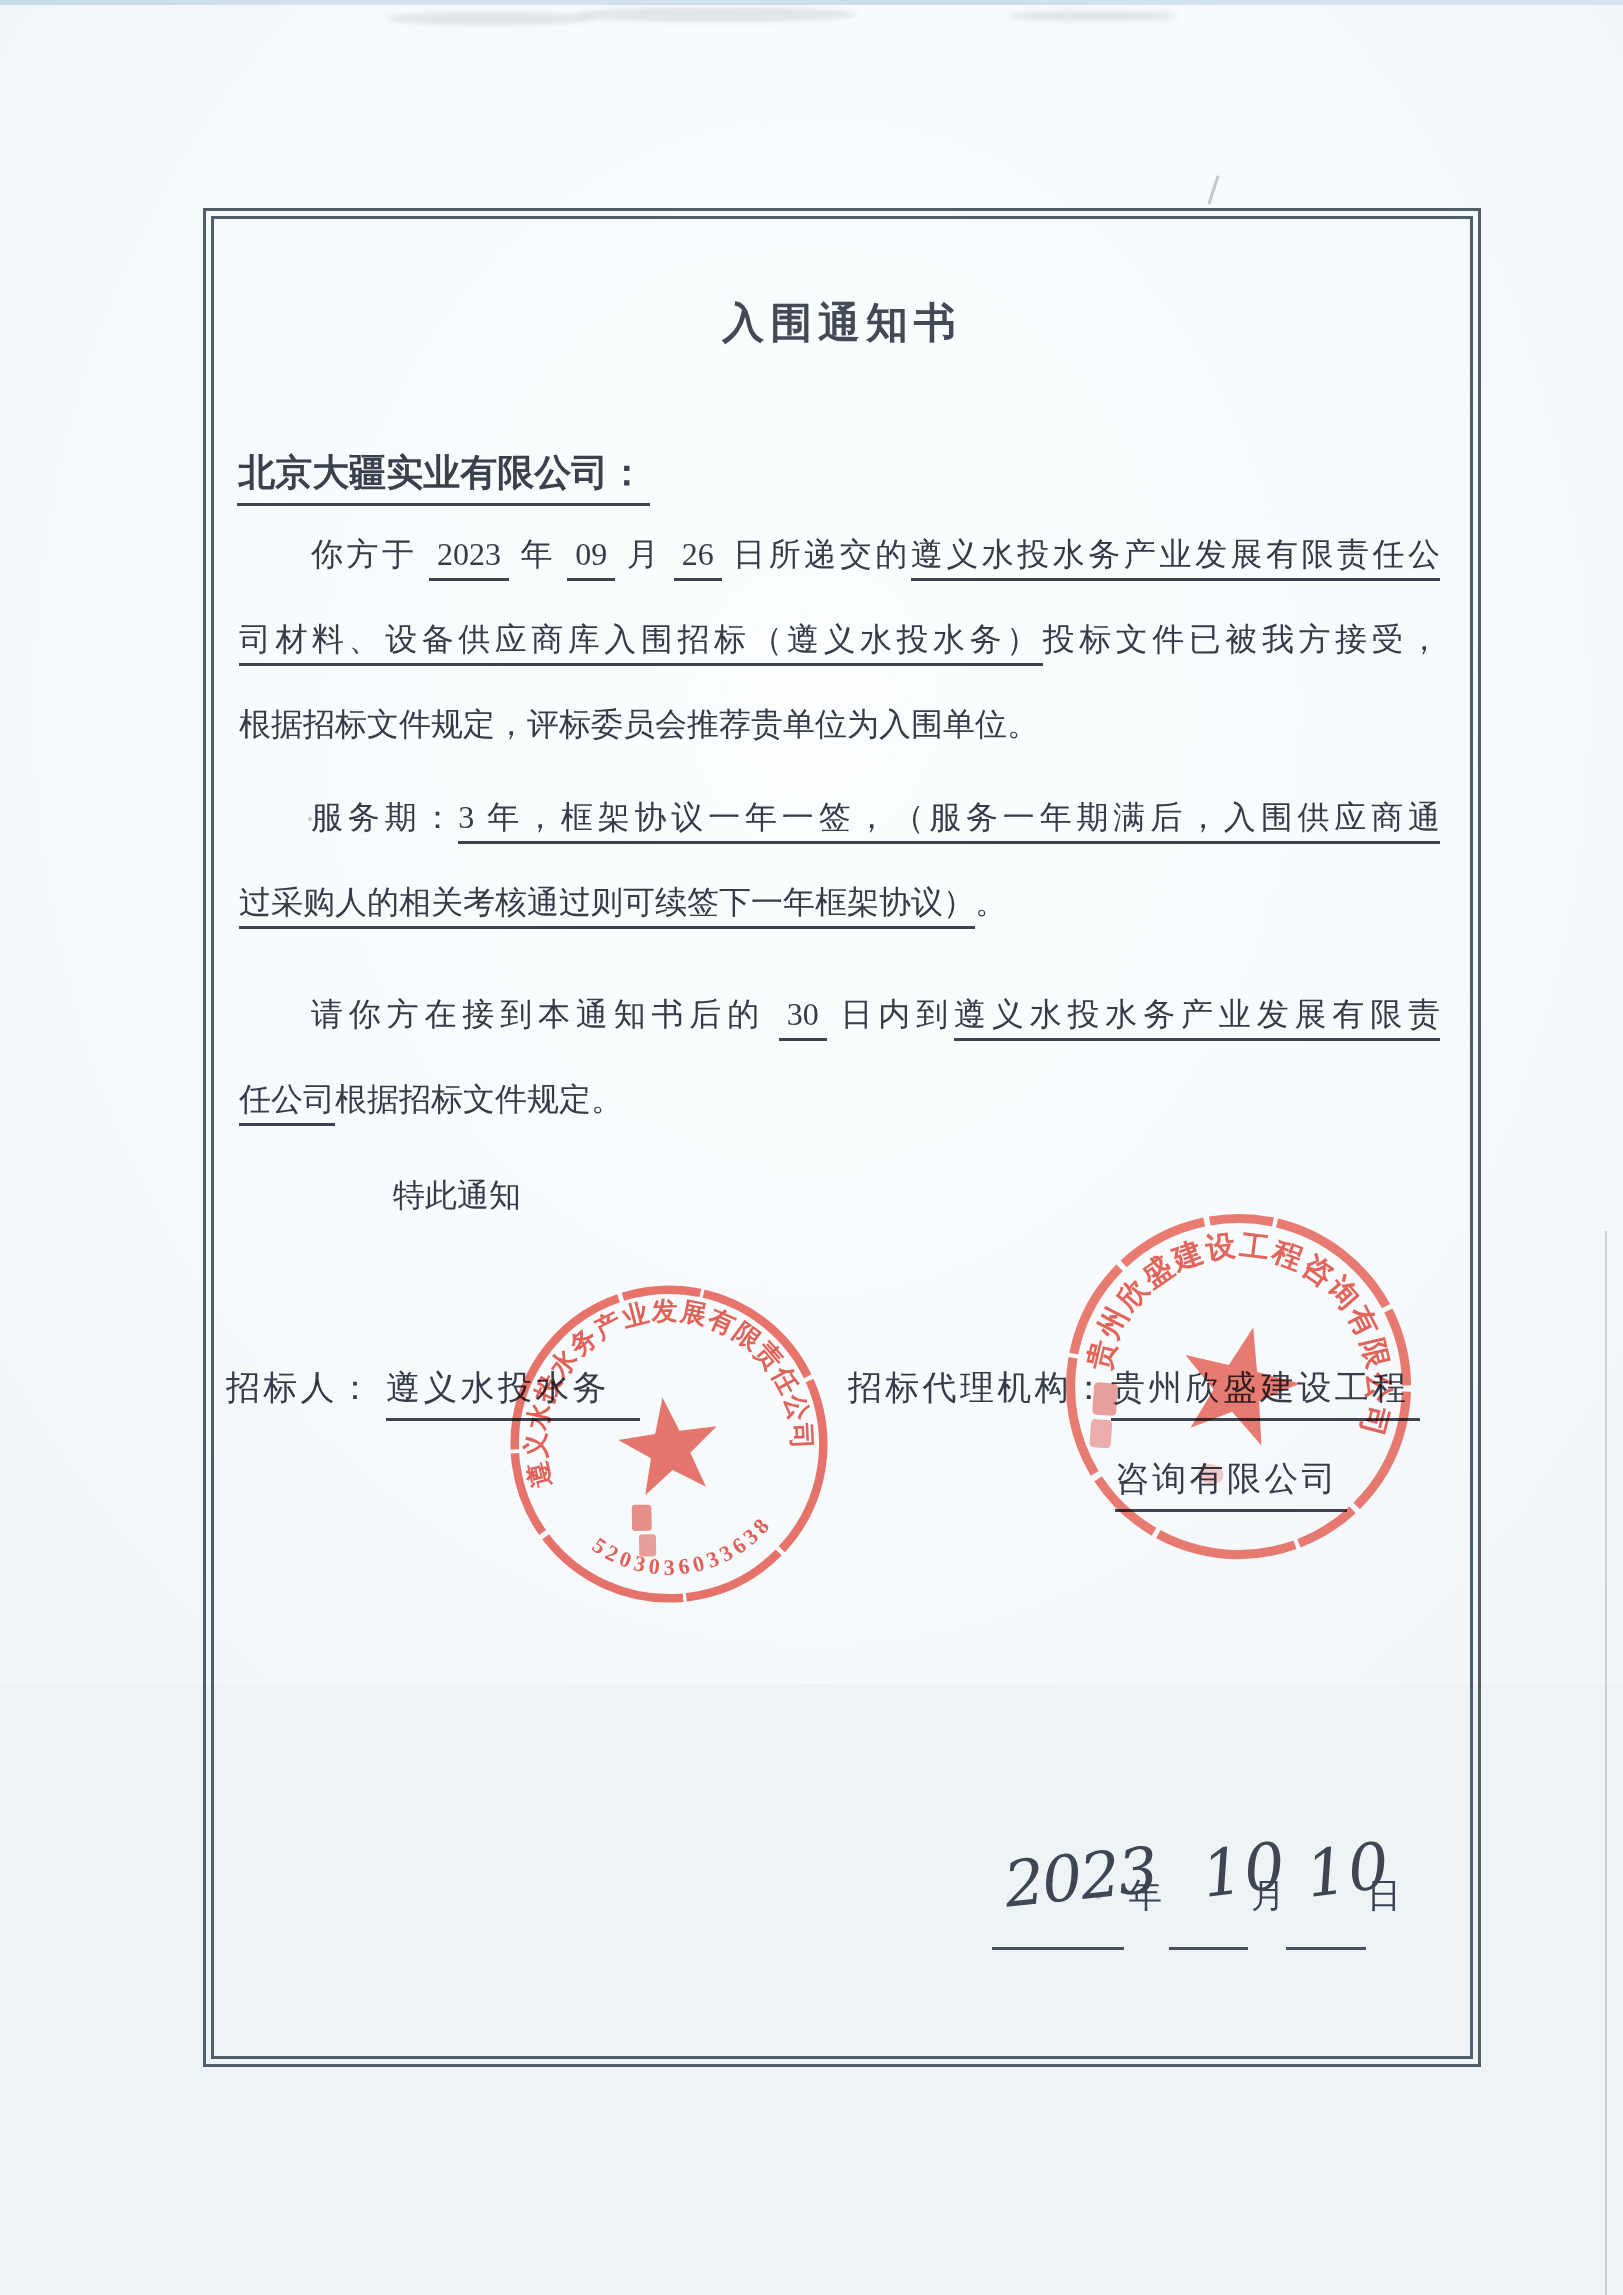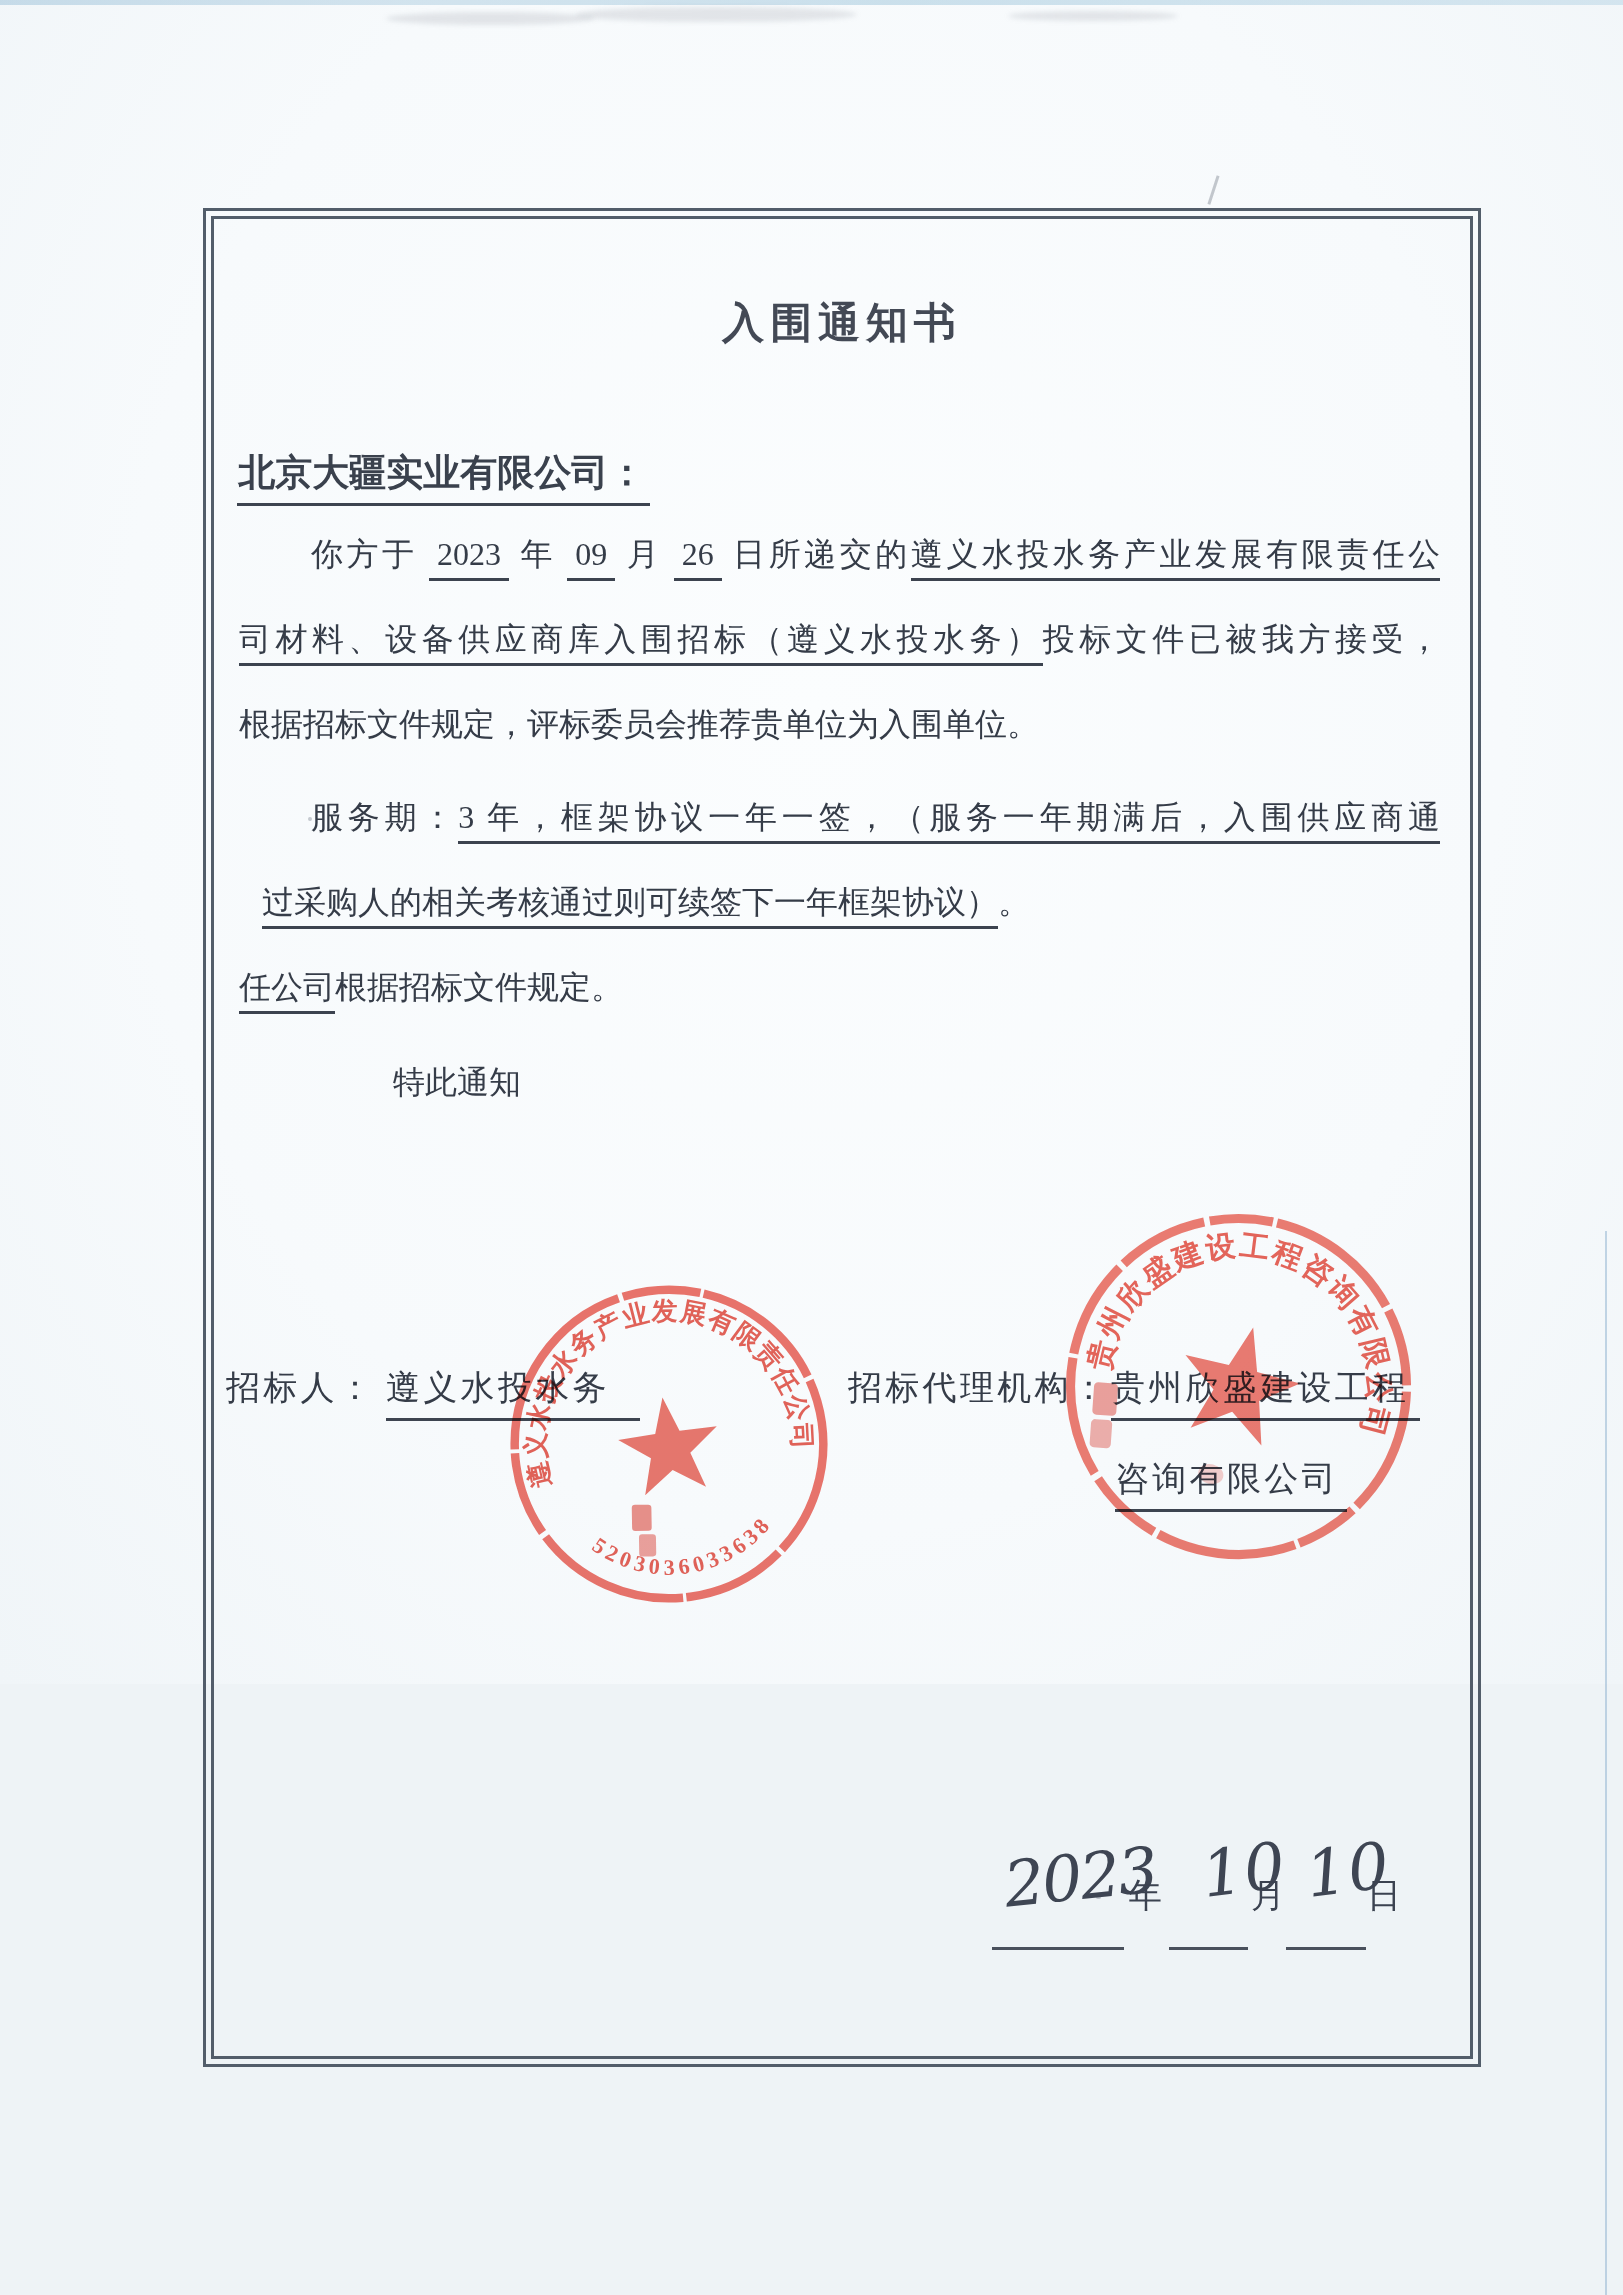--- a/index.html
+++ b/index.html
@@ -88,21 +88,22 @@
 
   <h1 class="title">入围通知书</h1>
 
   <div class="addressee"><span>北京大疆实业有限公司</span><span>：</span></div>
 
   <div class="bodytext" id="bodytext">
       <div class="bodyline fill" style="margin-top: 0px; text-indent: 72px;"><span class="seg">你方于 </span><span class="seg u pad">2023</span><span class="seg"> 年 </span><span class="seg u pad">09</span><span class="seg"> 月 </span><span class="seg u pad">26</span><span class="seg"> 日所递交的</span><span class="seg u">遵义水投水务产业发展有限责任公</span></div>
       <div class="bodyline fill" style="margin-top: 0px; text-indent: 0px;"><span class="seg u">司材料、设备供应商库入围招标（遵义水投水务）</span><span class="seg">投标文件已被我方接受，</span></div>
       <div class="bodyline" style="margin-top: 0px; text-indent: 0px;"><span class="seg">根据招标文件规定，评标委员会推荐贵单位为入围单位。</span></div>
       <div class="bodyline fill" style="margin-top: 7.9px; text-indent: 72px;"><span class="seg">服务期：</span><span class="seg u">3 年，框架协议一年一签，（服务一年期满后，入围供应商通</span></div>
-      <div class="bodyline" style="margin-top: 0px; text-indent: 0px; margin-left: 23px;"><span class="seg u">过采购人的相关考核通过则可续签下一年框架协议）</span><span class="seg">。</span></div>
+      <div class="bodyline" style="margin-top: 0px; text-indent: 0px;"><span class="seg u">过采购人的相关考核通过则可续签下一年框架协议）</span><span class="seg">。</span></div>
+      <div class="bodyline fill" style="margin-top: 27.5px; text-indent: 72px;"><span class="seg">请你方在接到本通知书后的 </span><span class="seg u pad">30</span><span class="seg"> 日内到</span><span class="seg u">遵义水投水务产业发展有限责</span></div>
       <div class="bodyline" style="margin-top: 0px; text-indent: 0px;"><span class="seg u">任公司</span><span class="seg">根据招标文件规定。</span></div>
       <div class="bodyline" style="margin-top: 10.5px; text-indent: 154px;"><span class="seg">特此通知</span></div>
     </div>
 
   <div class="sig" id="sig-bidder-label">招标人：</div>
   <div class="sig uline" id="sig-bidder-1">遵义水投水务</div>
   <div class="sig" id="sig-agency-label">招标代理机构：</div>
   <div class="sig uline" id="sig-agency-1">贵州欣盛建设工程</div>
   <div class="sig uline" id="sig-agency-2">咨询有限公司</div>
 

